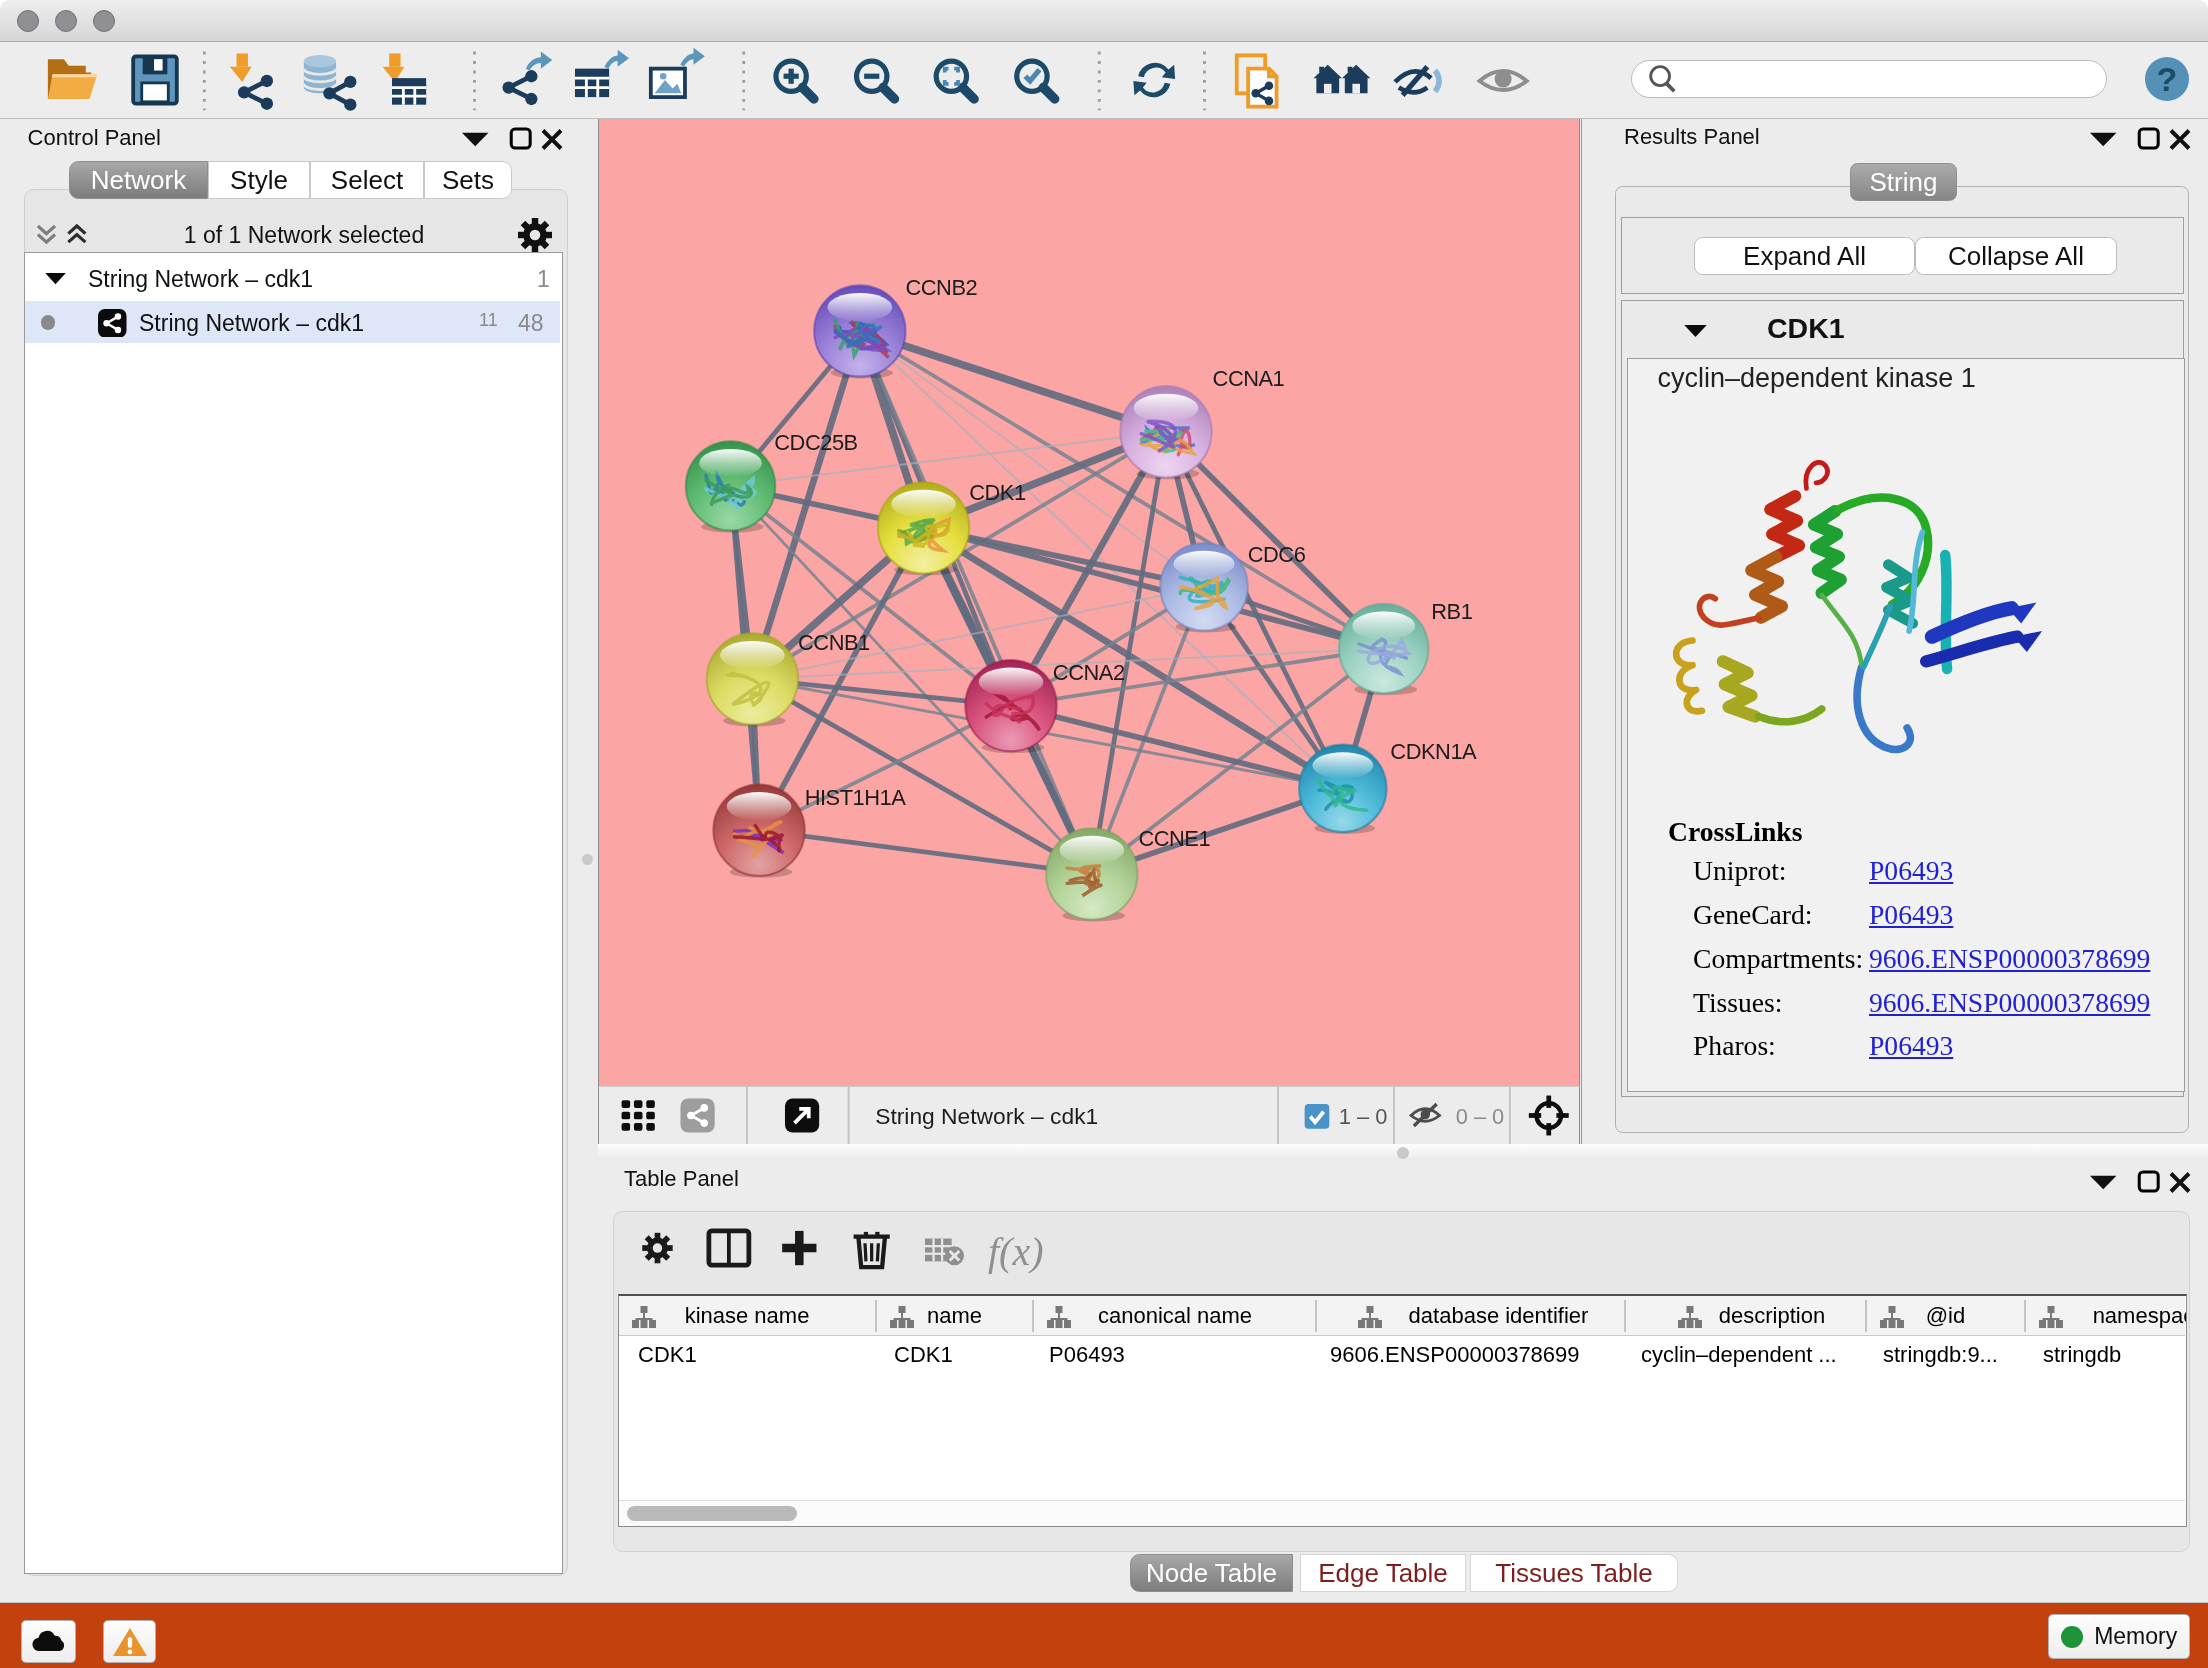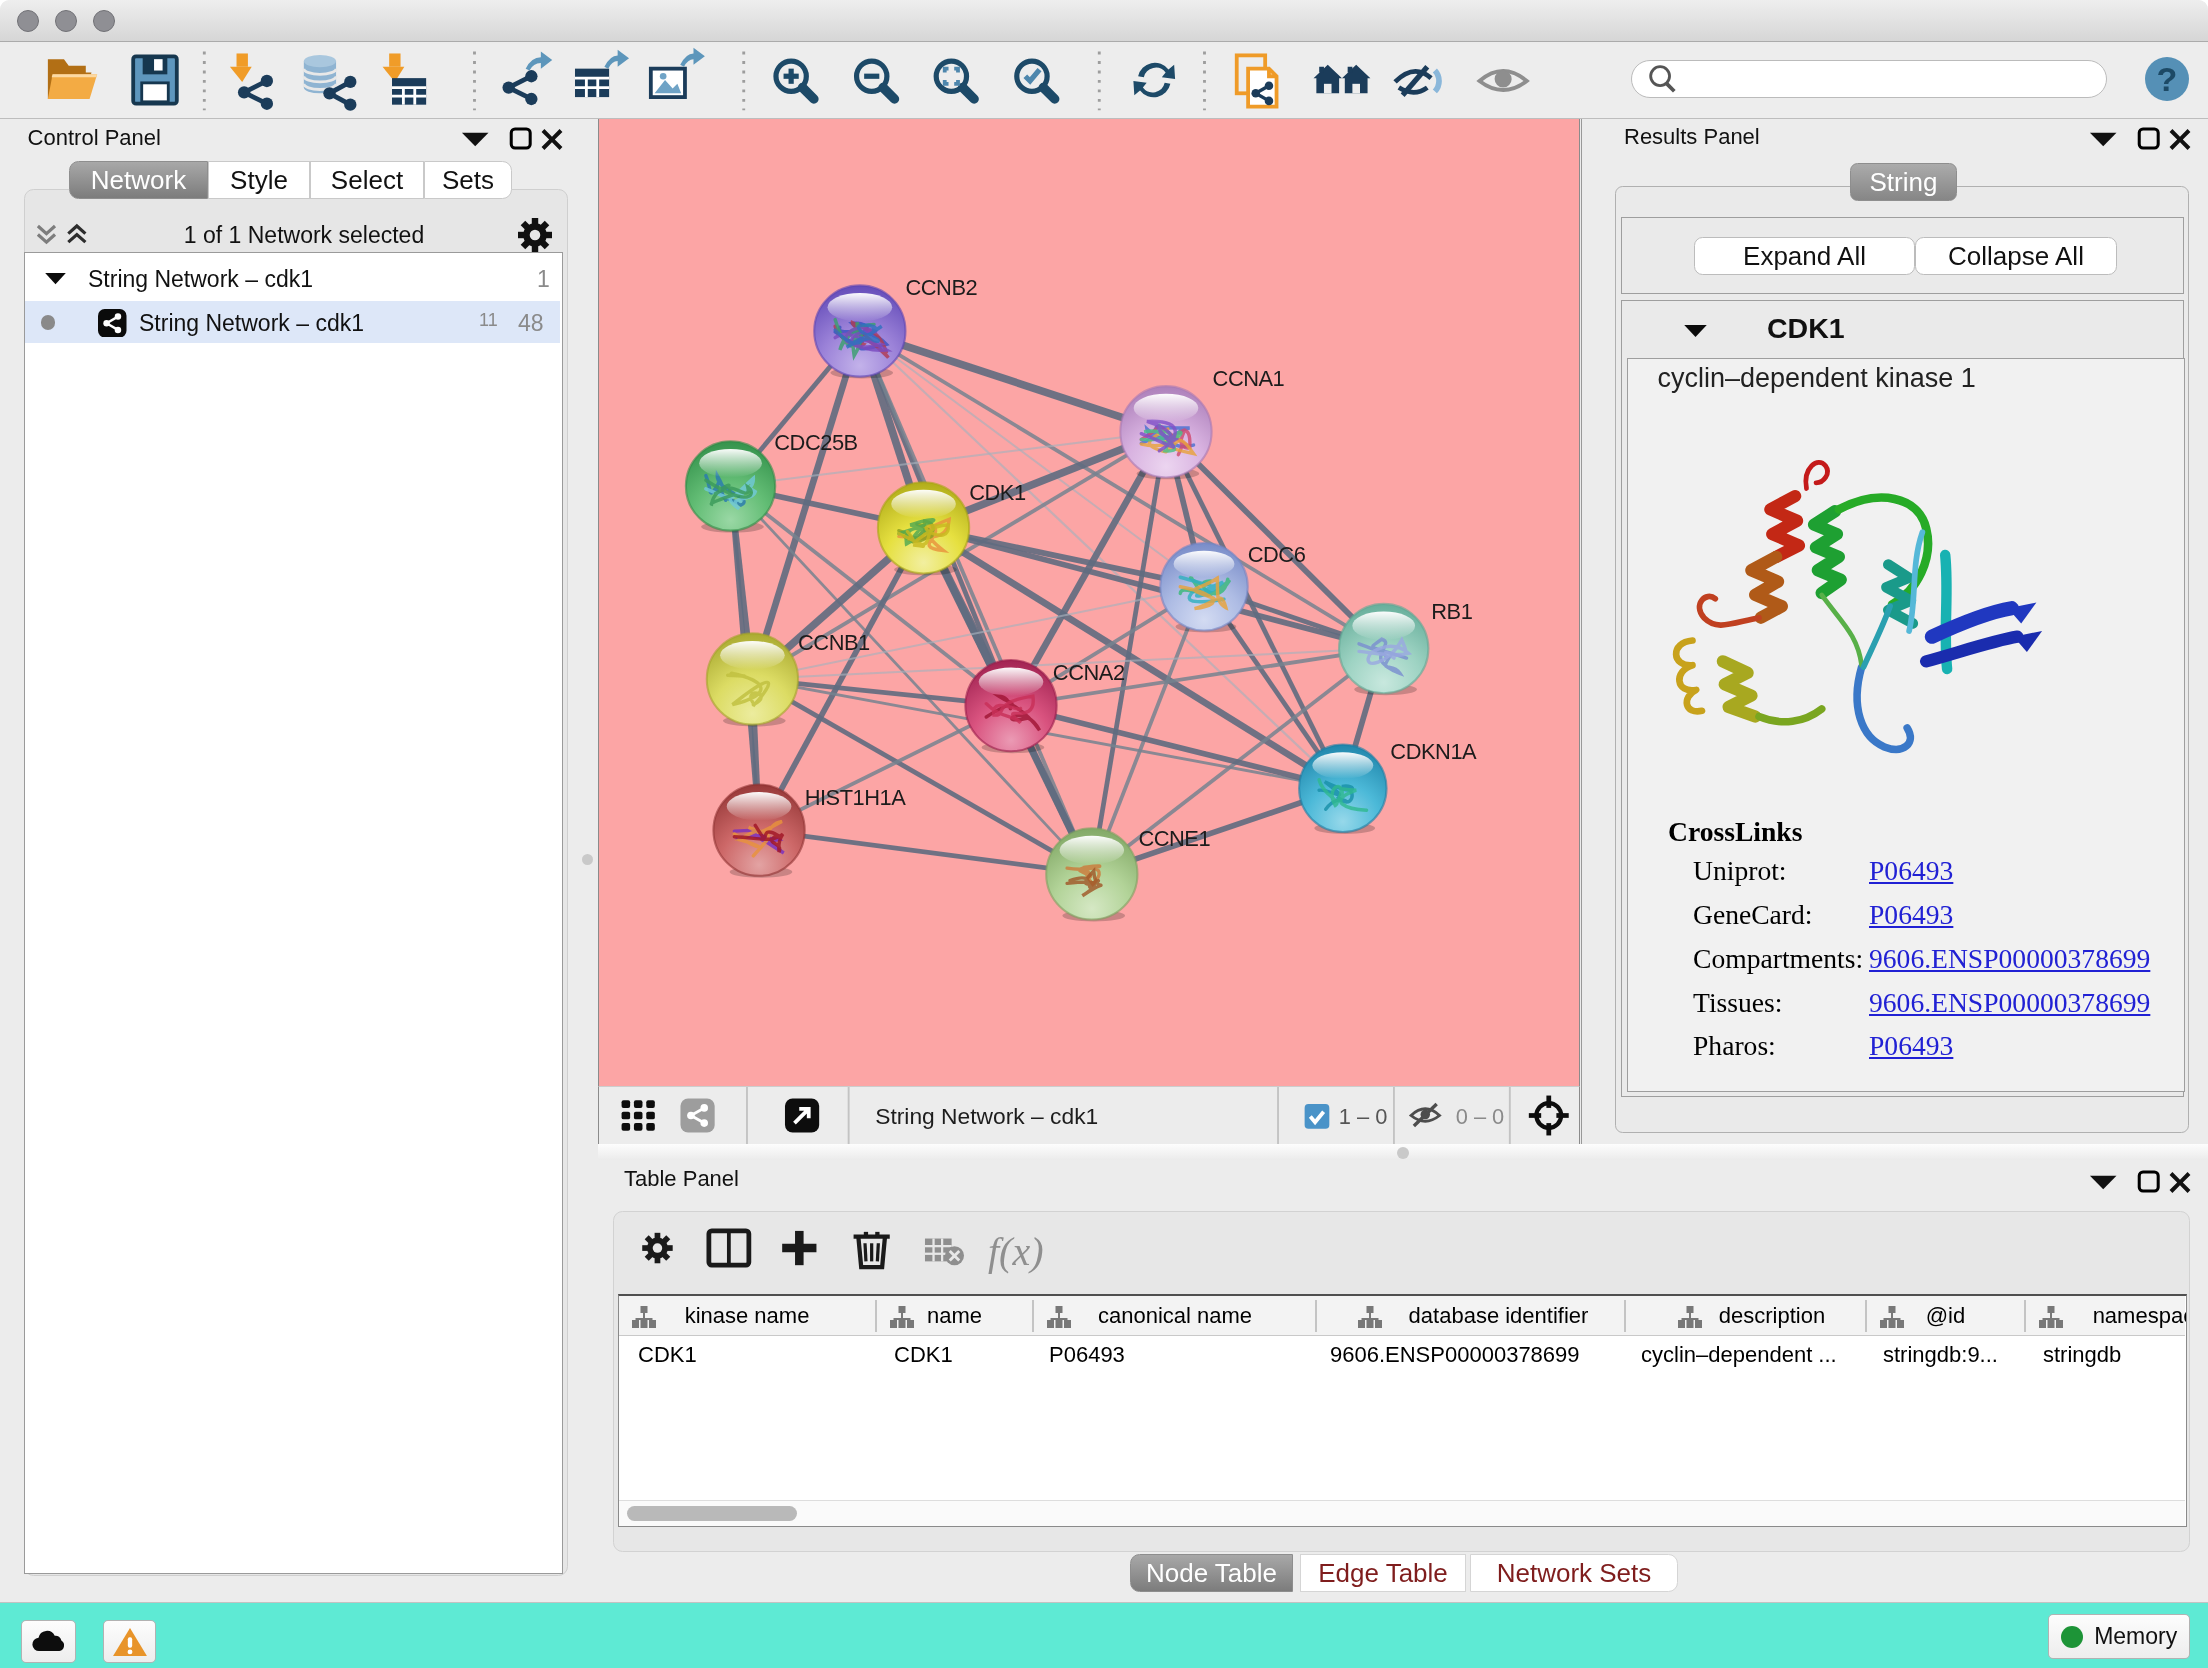--- a/index.html
+++ b/index.html
@@ -51,21 +51,21 @@
   
   #results { position:absolute; left:1581px; top:119px; width:628px; height:1025px;
     background:#ececec; border-left:1px solid #999; }
 
   
   #tablepanel { position:absolute; left:598px; top:1160px; width:1610px; height:439px;
     background:#ececec; }
 
   
   #statusbar { position:absolute; left:0; top:1602px; width:2208px; height:67px;
-    background:#5eead4; border-top:1.9px solid #c2c2c2; }
+    background:#c2410c; border-top:1.9px solid #c2c2c2; }
   .sbtn { position:absolute; top:17px; height:43px; background:linear-gradient(#fdfdfd,#ededed);
     border:1.9px solid #b2b2b2; border-radius:4.8px; display:flex; align-items:center; justify-content:center; }
 
   .serif { font-family:"Liberation Serif", serif; }
 
   .hcell { position:absolute; top:0px; height:40px; display:flex; align-items:center; justify-content:center;
     font-size:22px; color:#000; overflow:hidden; }
   .hcell svg { width:24px; height:24px; position:absolute; left:13.3px; top:8.6px; }
   .btab { position:absolute; top:394px; height:38px; background:#fff; border:1px solid #d5d5d5;
     font-size:26px; color:#7f1d1d; display:flex; align-items:center; justify-content:center; }
@@ -822,21 +822,21 @@
       <div class="abs" style="left:1264px; top:46px; font-size:22px; color:#000;">stringdb:9...</div>
       <div class="abs" style="left:1424px; top:46px; font-size:22px; color:#000;">stringdb</div>
 
       <div class="abs" style="left:0; top:204px; width:1566px; height:26px; background:#fafafa; border-top:1px solid #dddddd;">
         <div class="abs" style="left:7.6px; top:4.8px; width:170px; height:15px; border-radius:7.6px; background:#b9b9b9;"></div>
       </div>
     </div>
 
     <div class="btab btabsel" style="left:532px; width:163px;">Node Table</div>
     <div class="btab" style="left:702px; width:166px;">Edge Table</div>
-    <div class="btab" style="left:872px; width:208px; border-radius:0 9.5px 9.5px 0;">Network Sets</div>
+    <div class="btab" style="left:872px; width:208px; border-radius:0 9.5px 9.5px 0;">Tissues Table</div>
   </div>
   <div class="ptitle" style="left:624px; top:1166px;">Table Panel</div>
   <svg class="abs" style="left:2089px; top:1170px;" width="109" height="25" viewBox="0 0 115 26">
     <path d="M1,6 L29,6 L15,20 Z" fill="#111"></path>
     <rect x="53" y="2" width="20" height="20" rx="4" fill="none" stroke="#000" stroke-width="3.2"></rect>
     <path d="M88,2 L96,10 L104,2 L107,5 L99,13 L107,21 L104,24 L96,16 L88,24 L85,21 L93,13 L85,5 Z" fill="#111"></path>
   </svg>
   <svg width="0" height="0" style="position:absolute;">
     <defs>
       <g id="sitemap">

